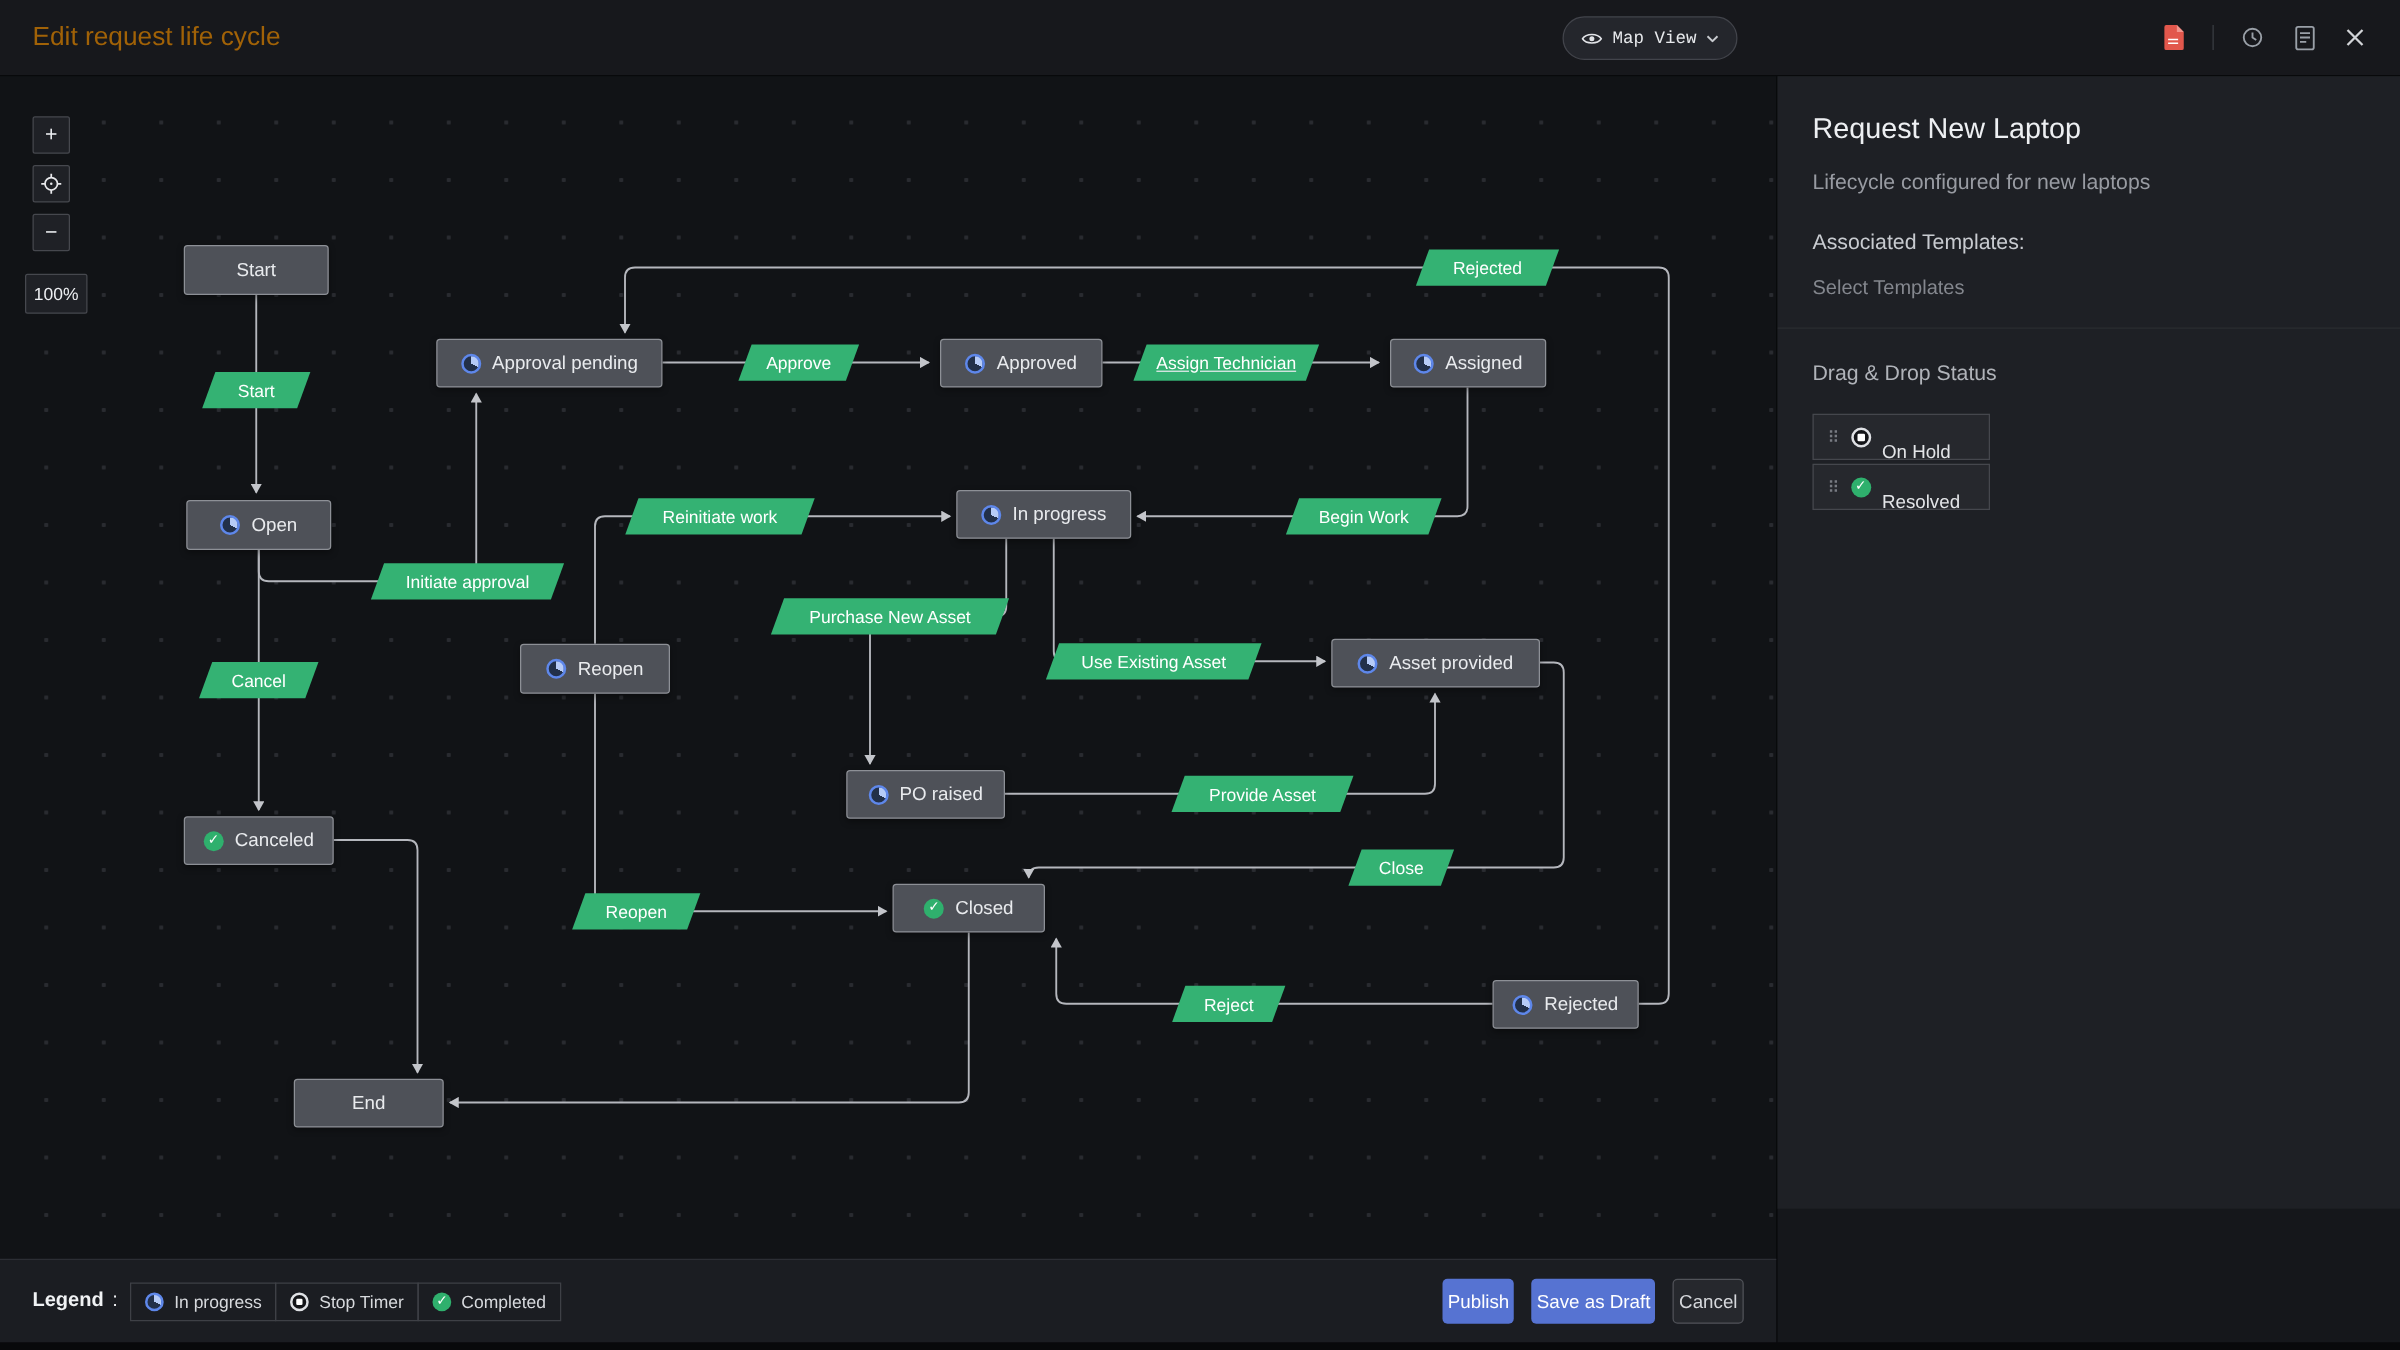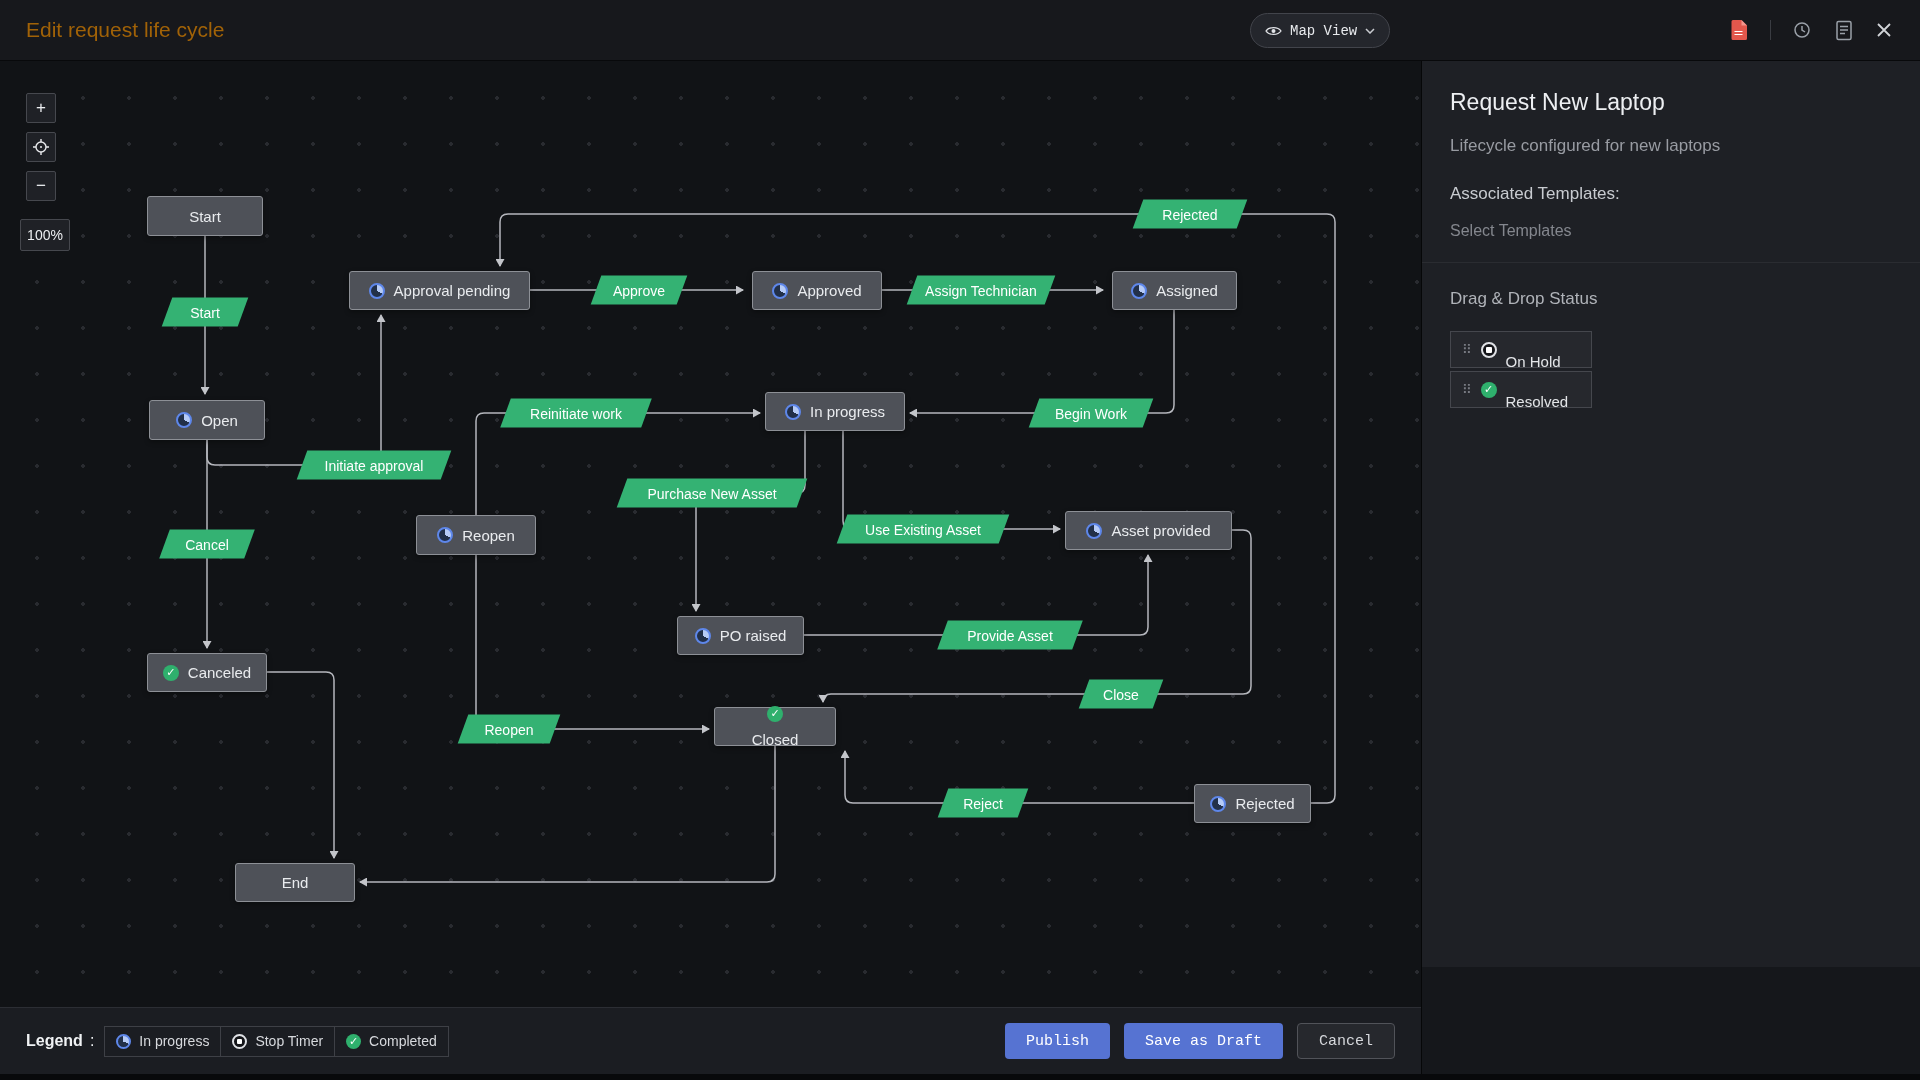--- a/index.html
+++ b/index.html
@@ -72,21 +72,21 @@
   
   .footer{position:absolute;left:0;top:1007px;width:1421px;height:67px;background:#1b1d22;border-top:1px solid #2c2e34;
           box-sizing:border-box;display:flex;align-items:center;padding:0 26px;}
   .legend-label{font-size:16px;font-weight:700;color:#f0f2f4;}
   .legend-sep{margin:0 11px 0 7px;color:#f0f2f4;font-size:16px;}
   .legend-items{display:flex;}
   .legend-item{display:flex;align-items:center;gap:8px;height:31px;padding:0 11px;border:1px solid #3e4046;
                margin-left:-1px;font-size:14px;color:#d7d9dd;box-sizing:border-box;}
   .legend-item .icon{width:15px;height:15px;}
   .actions{margin-left:auto;display:flex;gap:14px;}
-  .btn{height:36px;border-radius:4px;font-size:15px;font-family:Liberation Mono, monospace;cursor:pointer;padding:0 21px;}
+  .btn{height:36px;border-radius:4px;font-size:15px;font-family:Liberation Sans, sans-serif;cursor:pointer;padding:0 4px;}
   .btn.primary{background:#5673d2;border:none;color:#fff;}
   .btn.ghost{background:#26282d;border:1px solid #515359;color:#d6d8dc;}
 
   .bottom-strip{position:absolute;left:0;top:1074px;width:1920px;height:6px;background:#08090b;}
 </style>
 </head>
 <body>
 
 <header class="header">
   <div class="page-title">Edit request life cycle</div>
@@ -192,41 +192,41 @@
         <span class="node-label">Asset provided</span>
       </div>
       <div class="node" style="left: 677px; top: 555px; width: 127px; height: 39px;">
         <span class="icon progress"></span>
         <span class="node-label">PO raised</span>
       </div>
       <div class="node" style="left: 147px; top: 592px; width: 120px; height: 39px;">
         <span class="icon check"></span>
         <span class="node-label">Canceled</span>
       </div>
-      <div class="node" style="left: 714px; top: 646px; width: 122px; height: 39px; flex-direction: column;">
+      <div class="node" style="left: 714px; top: 646px; width: 122px; height: 39px;">
         <span class="icon check"></span>
         <span class="node-label">Closed</span>
       </div>
       <div class="node" style="left: 1194px; top: 723px; width: 117px; height: 39px;">
         <span class="icon progress"></span>
         <span class="node-label">Rejected</span>
       </div>
       <div class="node" style="left: 235px; top: 802px; width: 120px; height: 39px;">
         <span class="node-label">End</span>
       </div>
       <div class="transition" style="left: 205px; top: 251px; width: 76px;">
         <span>Start</span>
       </div>
       <div class="transition" style="left: 1190px; top: 153px; width: 104px;">
         <span>Rejected</span>
       </div>
       <div class="transition" style="left: 639px; top: 229px; width: 86px;">
         <span>Approve</span>
       </div>
-      <div class="transition" style="left: 981px; top: 229px; width: 138px;">
+      <div class="transition" style="left: 981px; top: 229px; width: 138px; text-decoration: underline;">
         <span>Assign Technician</span>
       </div>
       <div class="transition" style="left: 576px; top: 352px; width: 141px;">
         <span>Reinitiate work</span>
       </div>
       <div class="transition" style="left: 1091px; top: 352px; width: 114px;">
         <span>Begin Work</span>
       </div>
       <div class="transition" style="left: 374px; top: 404px; width: 144px;">
         <span>Initiate approval</span>

